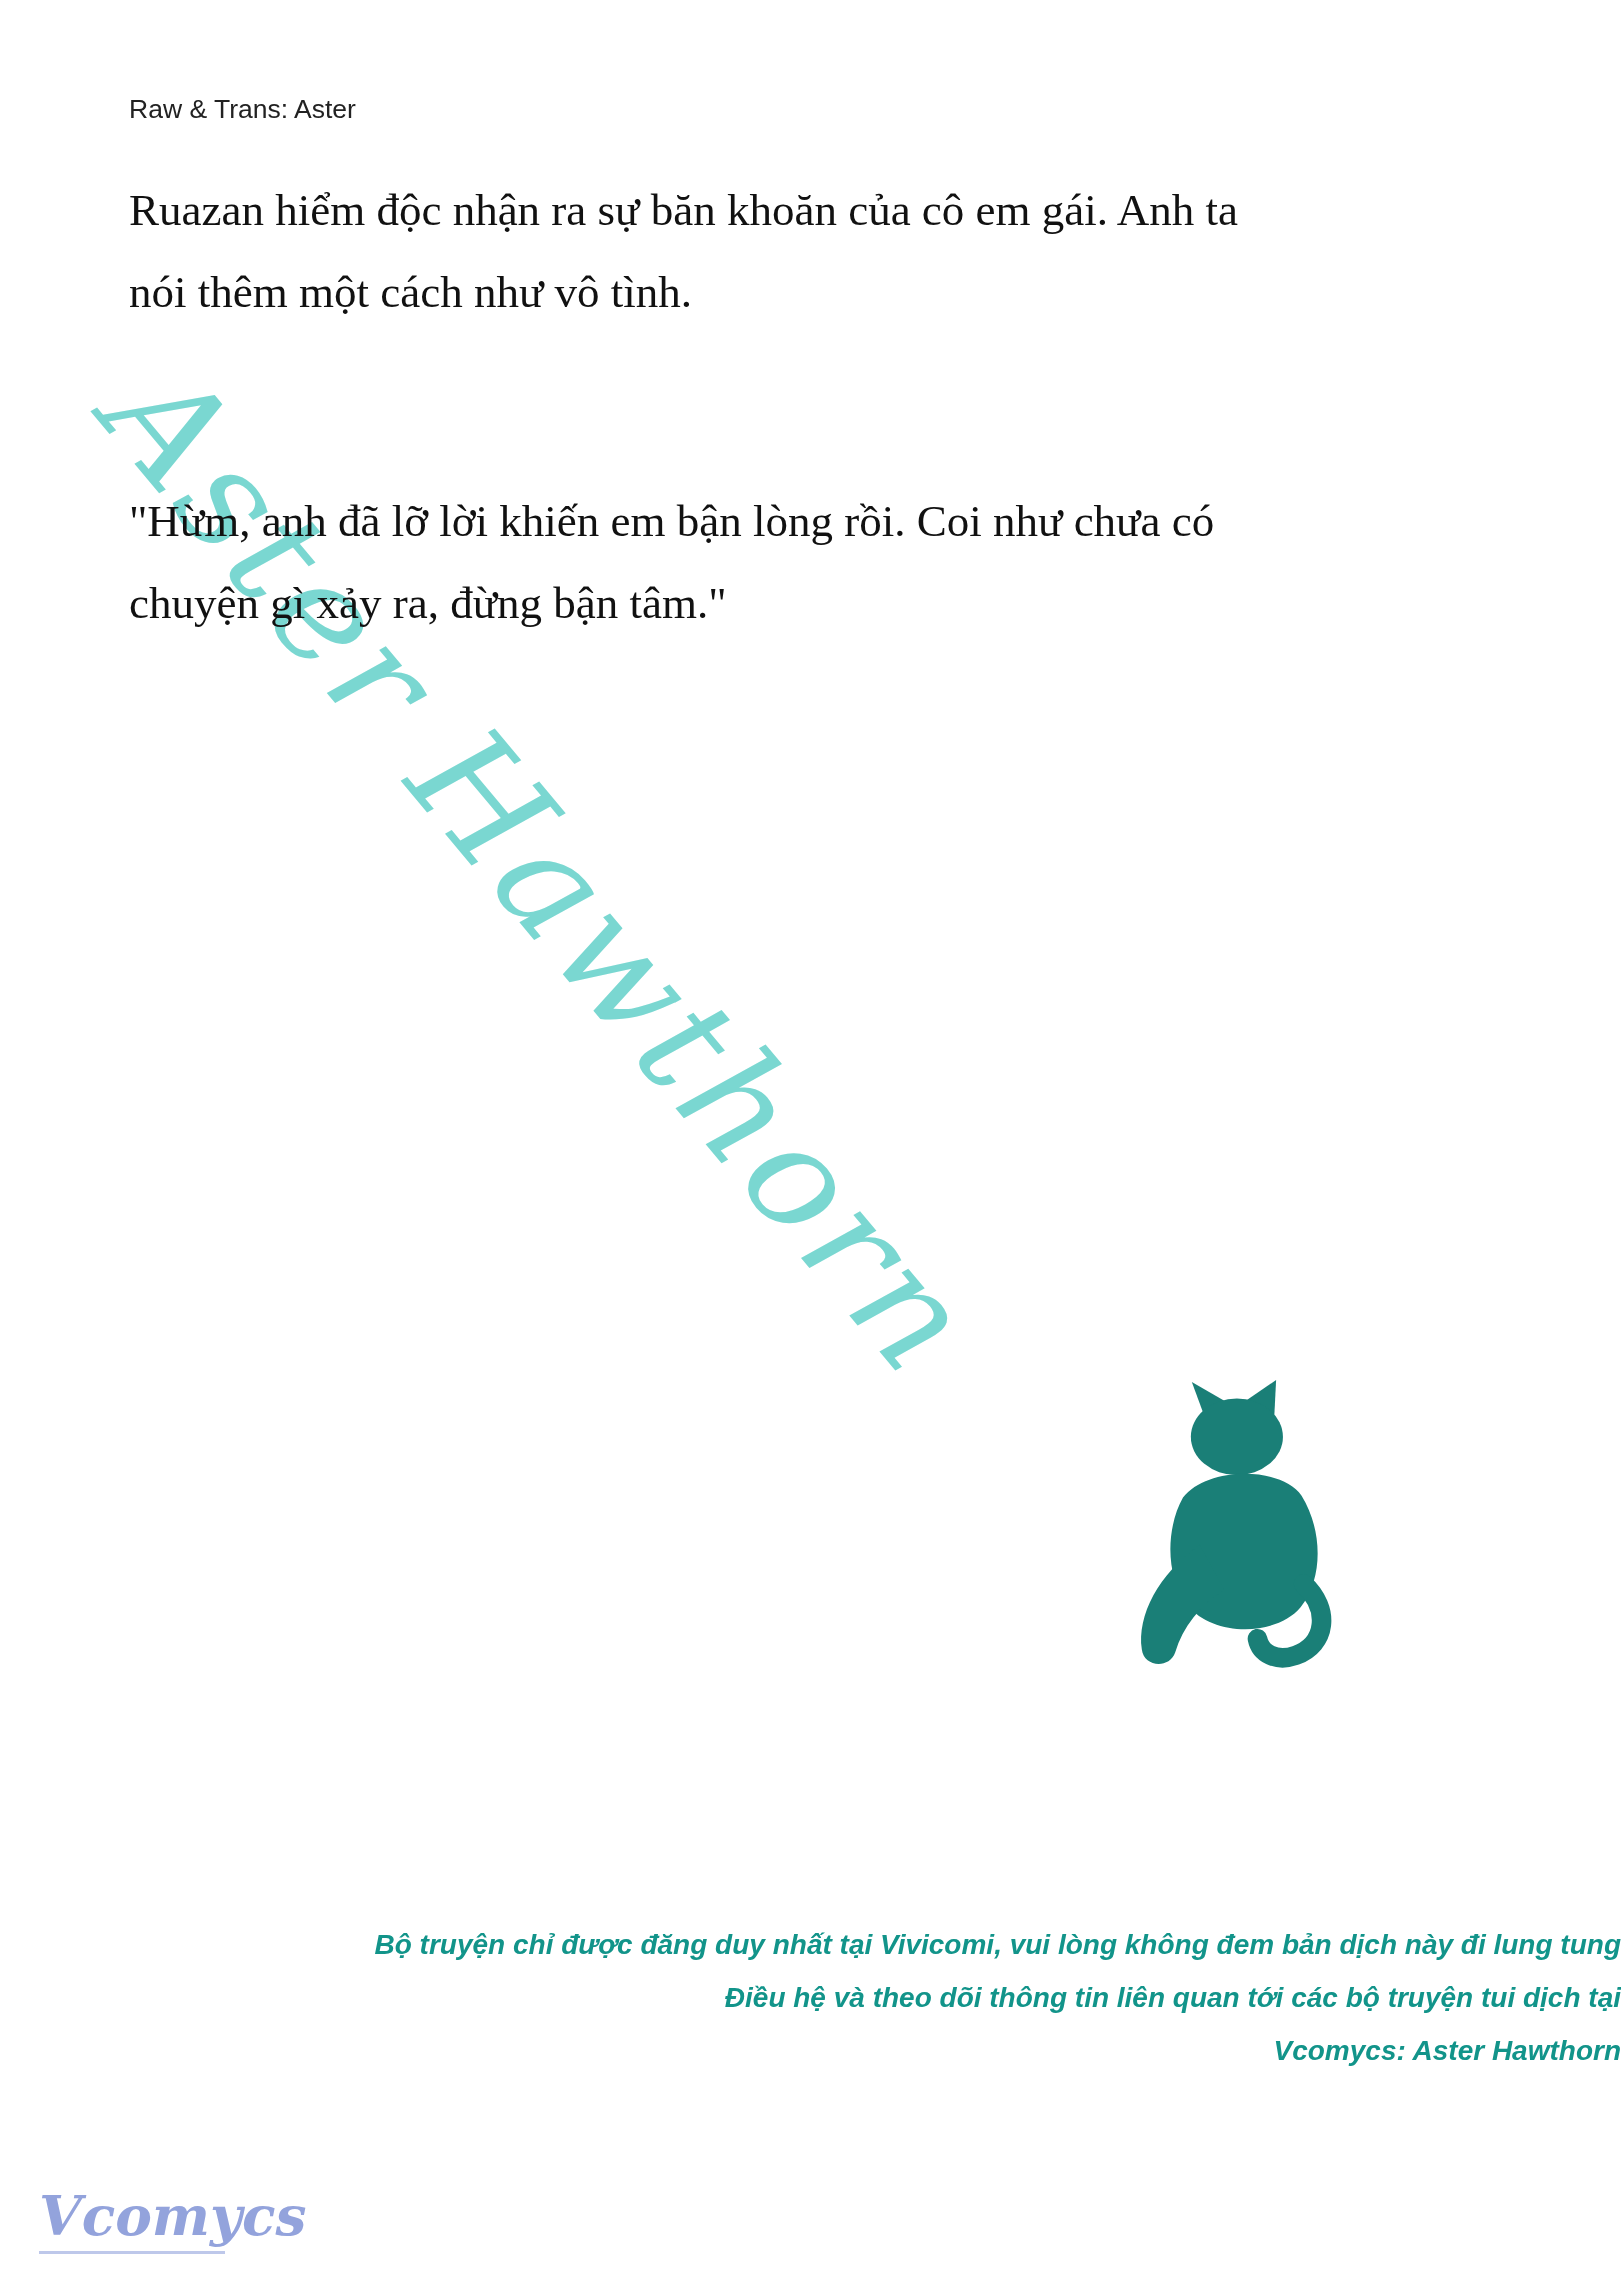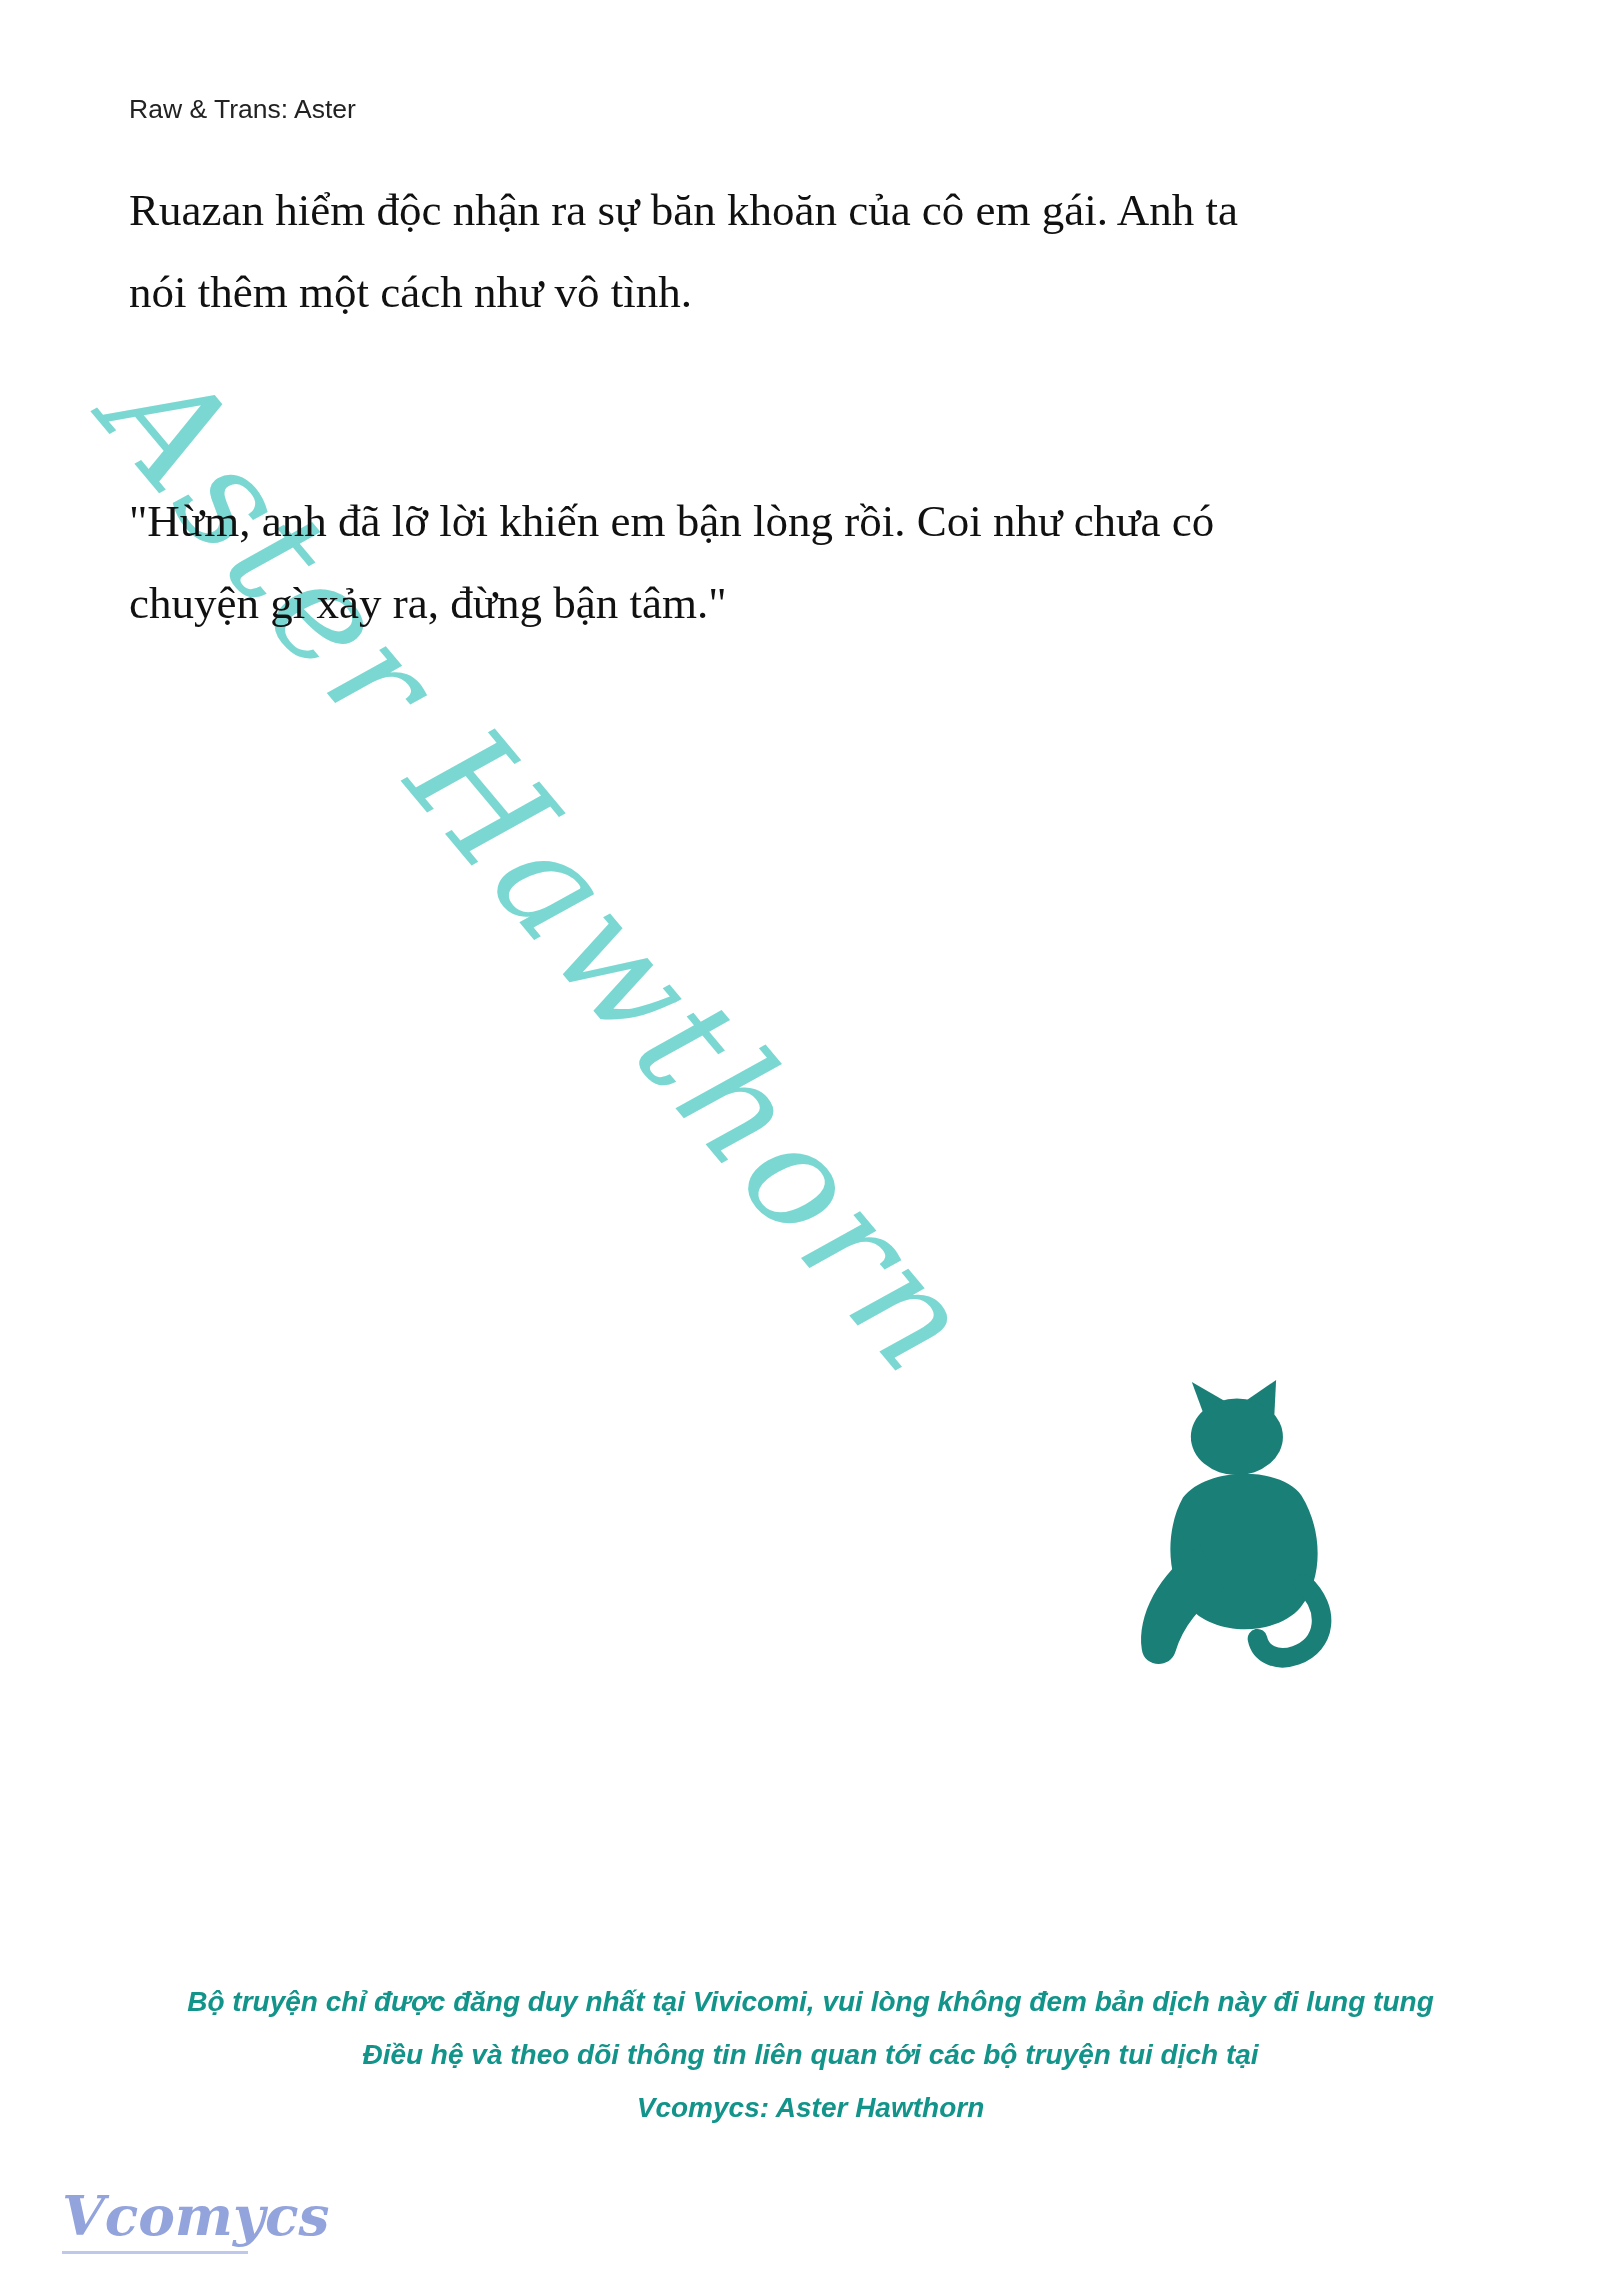--- a/index.html
+++ b/index.html
@@ -65,42 +65,41 @@
     line-height: 82px;
     color: var(--color-text, #111111);
     white-space: pre-line;
     margin-bottom: 147px;
   }
 
   .footer {
     position: absolute;
     left: 0;
     right: 0;
-    top: 1975px;
-    text-align: center;
+    top: 1918px;
+    text-align: right;
     z-index: 3;
     font-family: "Liberation Sans", sans-serif;
     font-style: italic;
     font-weight: bold;
     color: var(--color-footer, #12948a);
   }
   .footer .f-line { font-size: 28px; line-height: 53px; }
 
   .logo {
     position: absolute;
     left: 39px;
     top: 2188px;
     z-index: 3;
     font-family: "DejaVu Serif", serif;
     font-style: italic;
     font-weight: bold;
     font-size: 55px;
     color: var(--color-logo, #93a3dc);
     line-height: 1;
-    margin-left: 23px;
   }
   .logo-underline {
     width: 186px;
     height: 2.9px;
     margin-top: 7.8px;
     background: var(--color-logo, #93a3dc);
     opacity: 0.6;
   }
 </style>
 </head>

